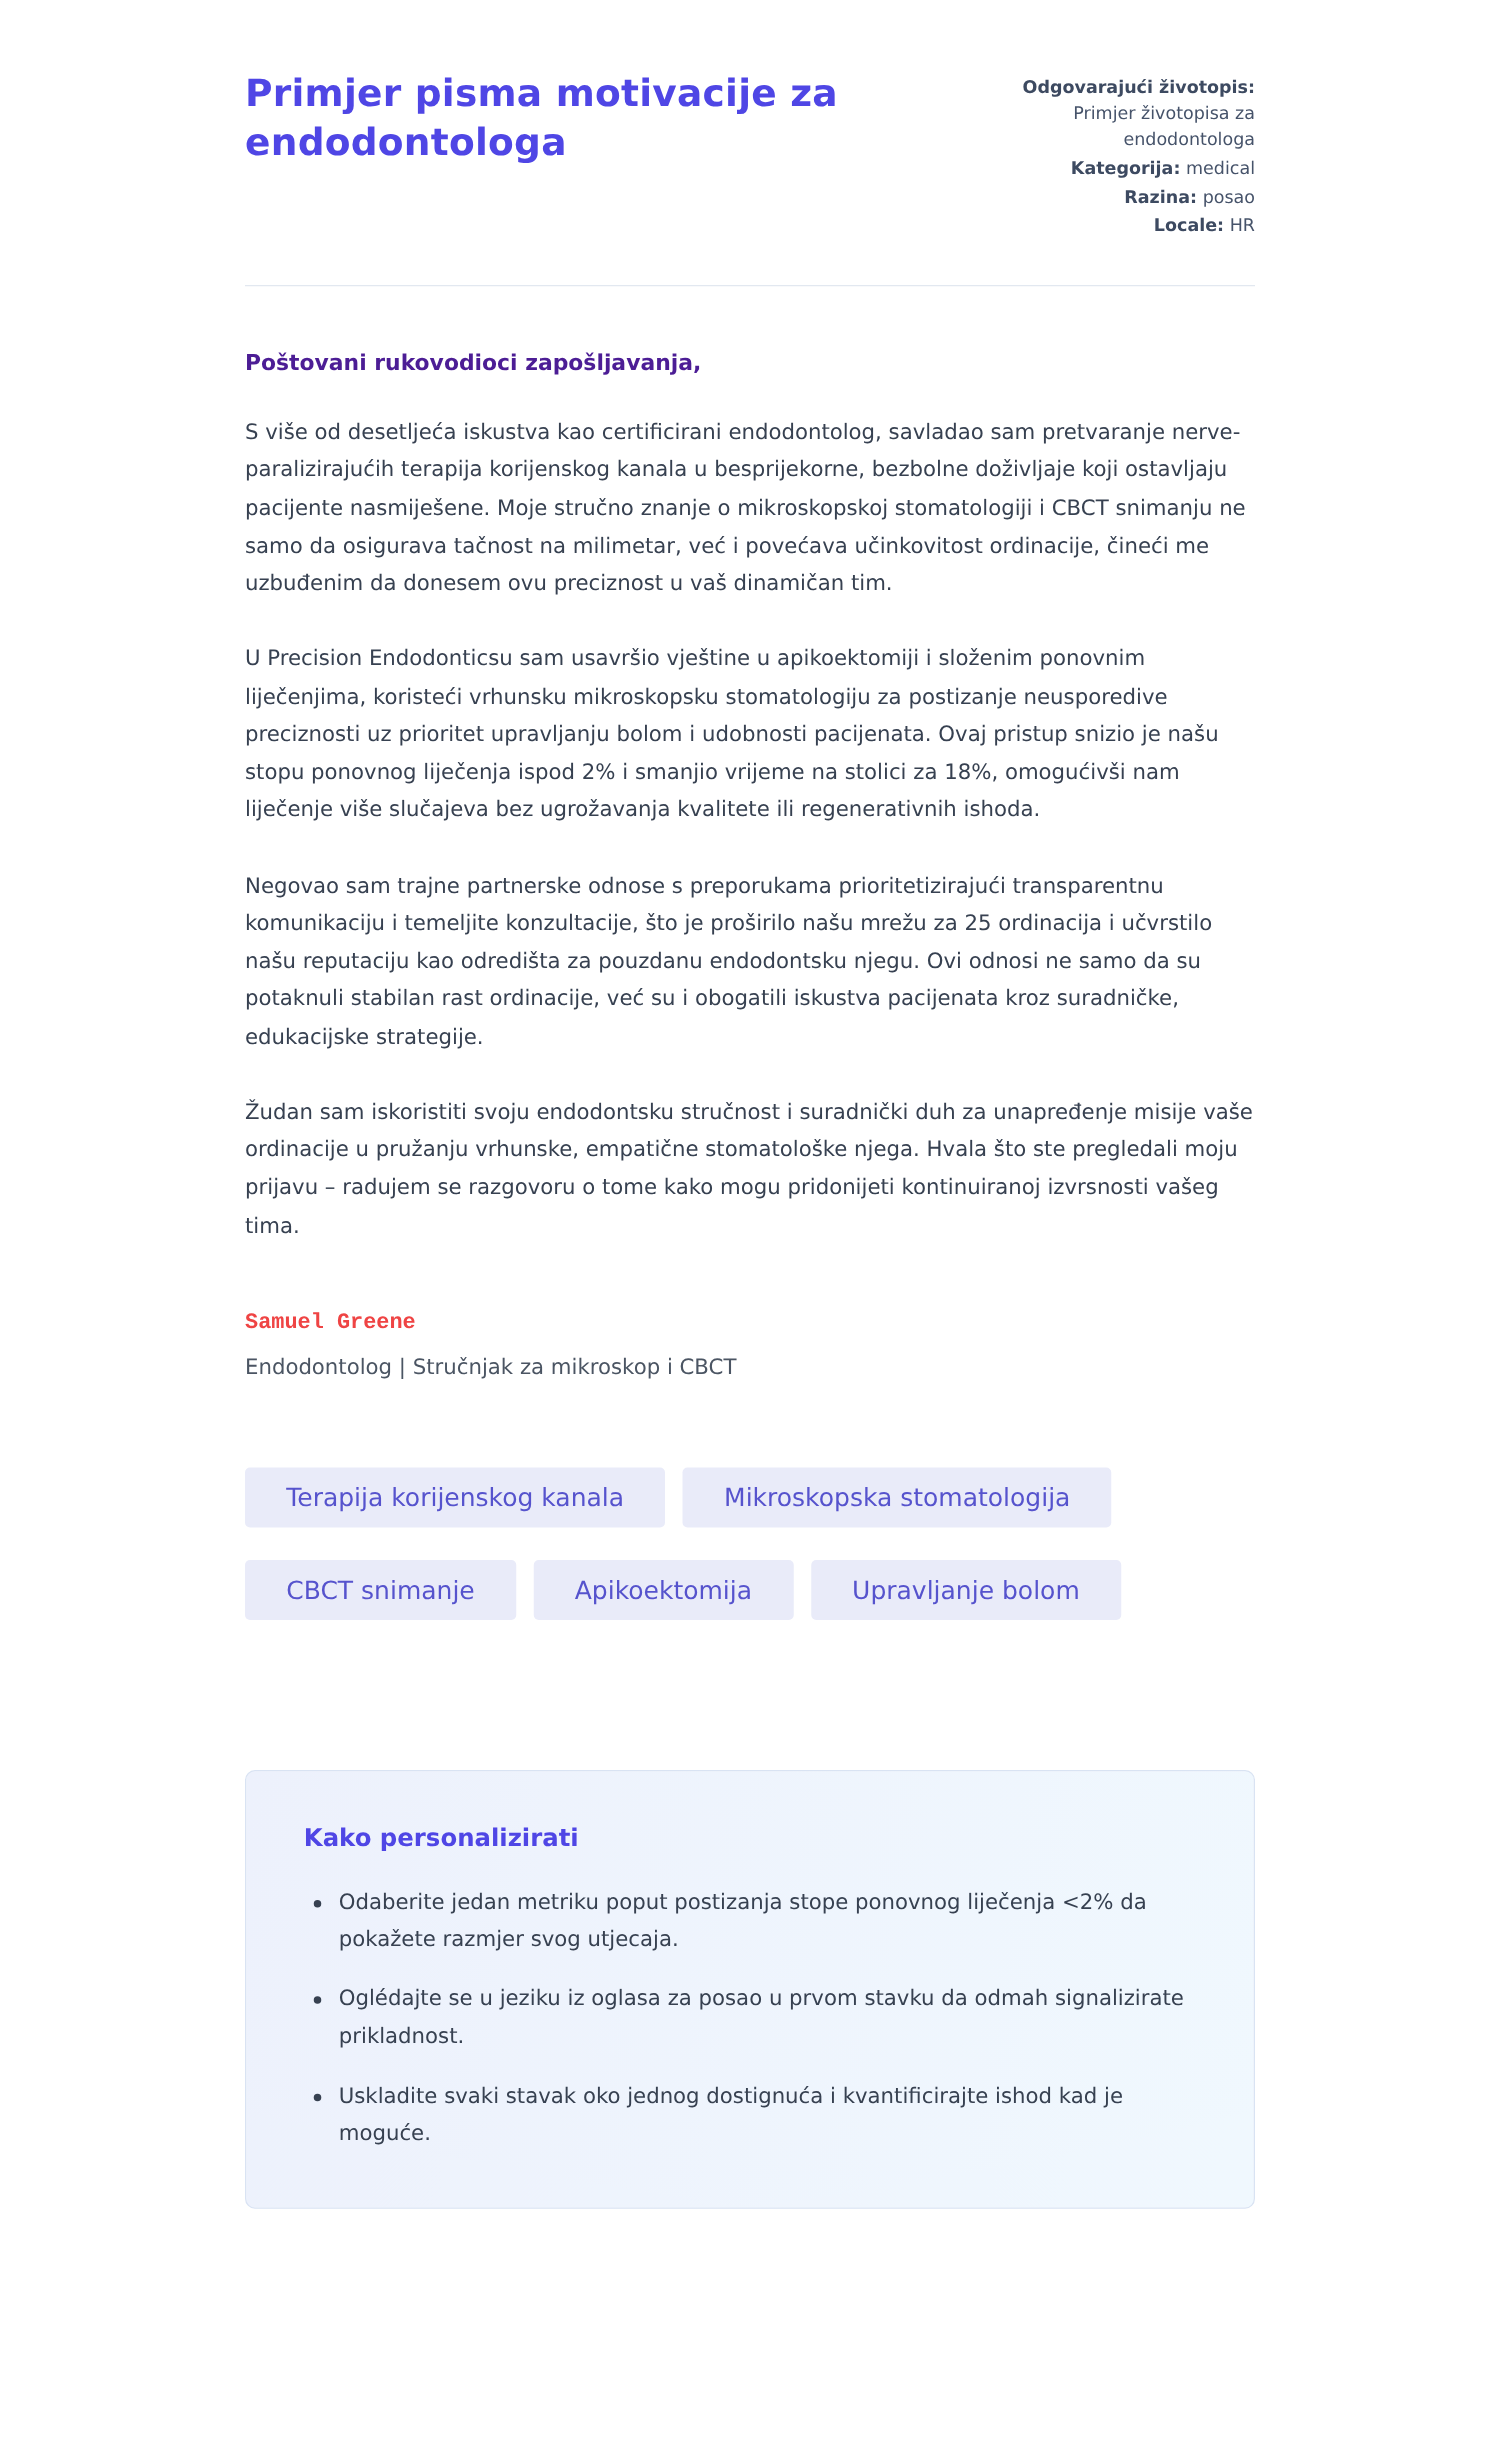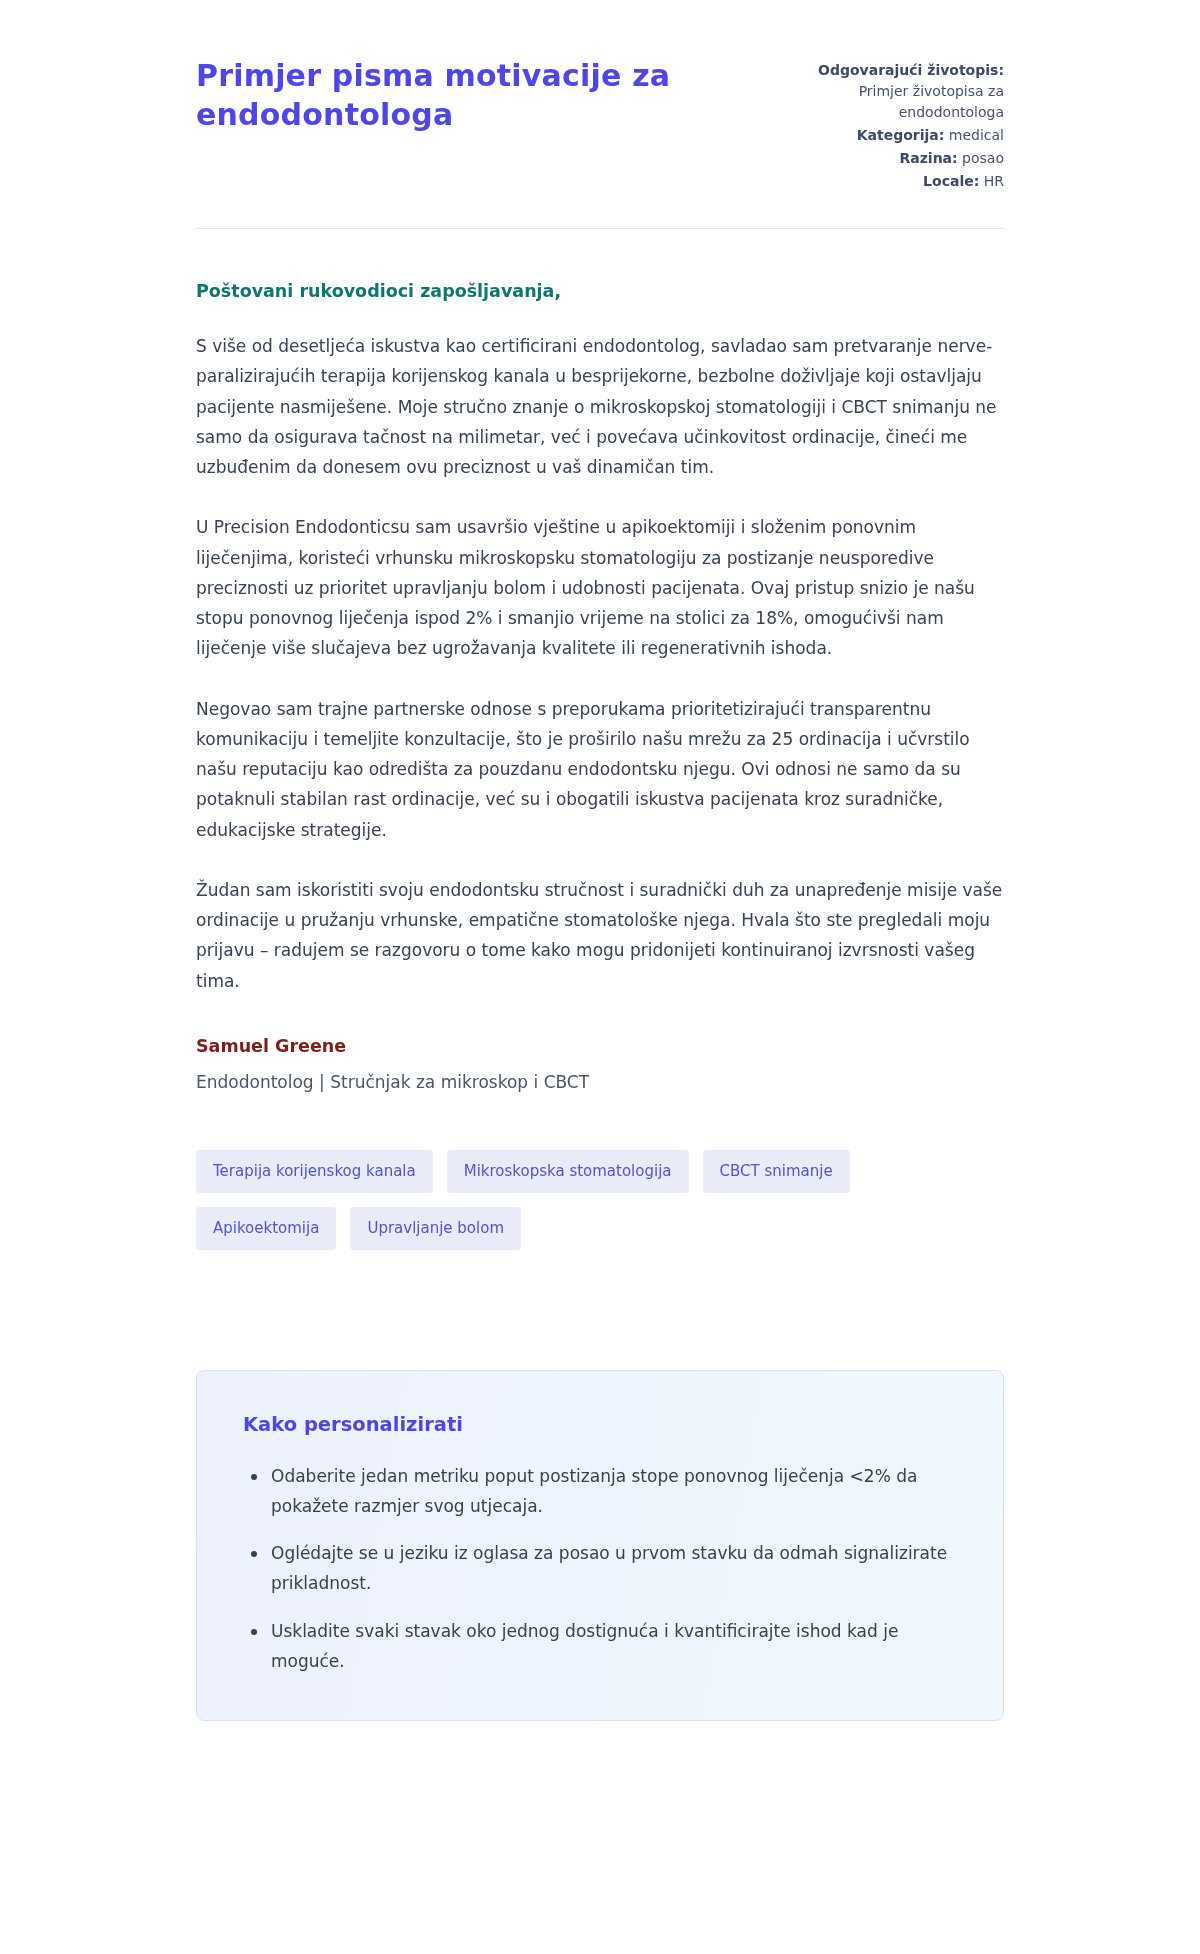--- a/index.html
+++ b/index.html
@@ -52,59 +52,61 @@
 
   .divider {
     border: none;
     border-top: 1px solid #e2e8f0;
     margin-top: 34px;
   }
 
   
   .letter { margin-top: 52px; max-width: 880px; }
   .greeting {
-    color: #0f766e;
+    color: #4c1d95;
     font-weight: bold;
     font-size: 17.5px;
     margin-bottom: 30px;
   }
   .paragraph {
     font-size: 17px;
     line-height: 1.78;
     color: #374151;
     margin-bottom: 30px;
   }
   .signature-name {
-    margin-top: 40px;
+    margin-top: 52px;
     font-size: 17.5px;
     font-weight: bold;
-    color: #7f1d1d;
+    color: #ef4444;
+    font-family: Liberation Mono, monospace;
   }
   .signature-title {
     margin-top: 16px;
     font-size: 17px;
     color: #4b5563;
   }
 
   
   .tags {
     margin-top: 58px;
     display: flex;
     flex-wrap: wrap;
     gap: 14px 14px;
     max-width: 900px;
   }
   .tag {
     background: #e9ebf9;
     color: #5653cd;
-    font-size: 15px;
+    font-size: 20px;
     line-height: 1;
-    padding: 14px 17px;
+    padding: 14px 33px;
     border-radius: 4px;
     white-space: nowrap;
+    margin-top: 12px;
   }
 
   
   .tips-box {
     margin-top: 120px;
     border: 1px solid #d9e3f3;
     border-radius: 8px;
     background: linear-gradient(100deg, #edf1fc 0%, #f0f8fe 100%);
     padding: 42px 46px 44px 46px;
   }

